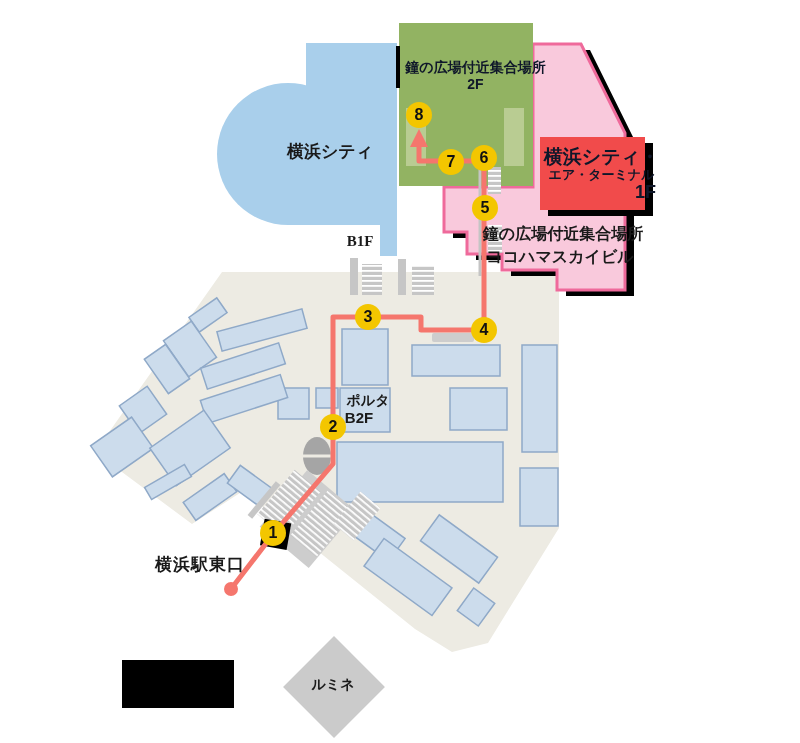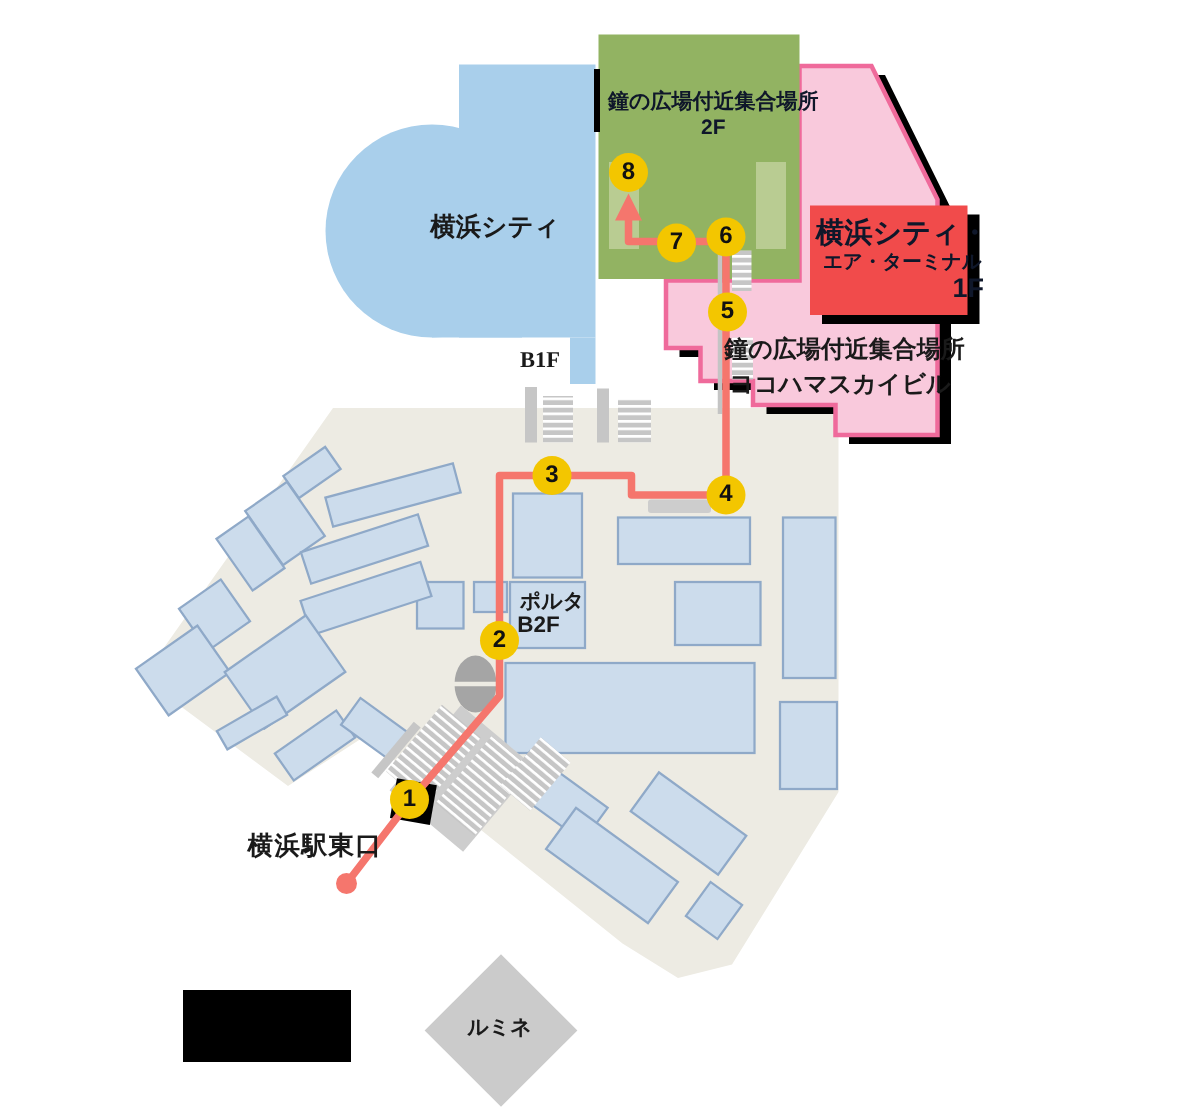--- a/index.html
+++ b/index.html
@@ -147,16 +147,16 @@
   <div class="lbl lbl-white" style="left:592px;top:156px;font-size:19px;">横浜シティ・</div>
   <div class="lbl lbl-white" style="left:592px;top:174px;font-size:13px;">エア・ターミナル</div>
   <div class="lbl lbl-white" style="left:592px;top:192px;font-size:18px;margin-left:44px;">1F</div>
 
   <div class="lbl lbl-black" style="left:563px;top:234px;font-size:16px;">鐘の広場付近集合場所</div>
   <div class="lbl lbl-black" style="left:560px;top:257px;font-size:16px;">ヨコハマスカイビル</div>
 
   <div class="lbl lbl-black" style="left:368px;top:400px;font-size:14px;text-align:right;">ポルタ</div>
   <div class="lbl lbl-black" style="left:359px;top:417px;font-size:15px;">B2F</div>
 
-  <div class="lbl lbl-black" style="left:210px;top:564px;font-size:17px;letter-spacing:1px;">横浜駅東口</div>
+  <div class="lbl lbl-black" style="left:200px;top:564px;font-size:17px;letter-spacing:1px;">横浜駅東口</div>
 
   <div class="lbl lbl-black" style="left:333px;top:684px;font-size:14px;">ルミネ</div>
 </div>
 
 </body></html>

